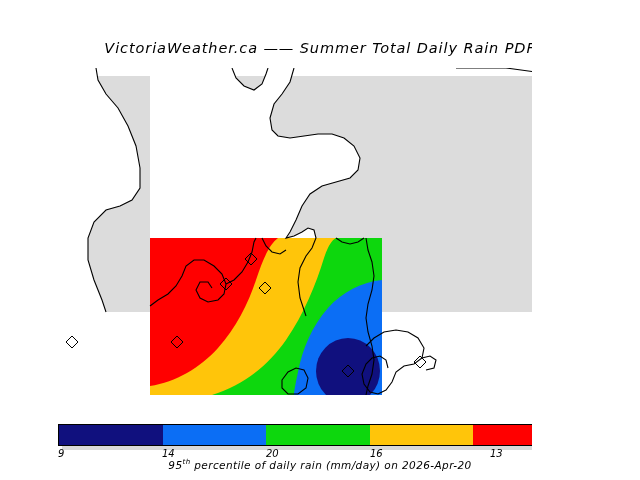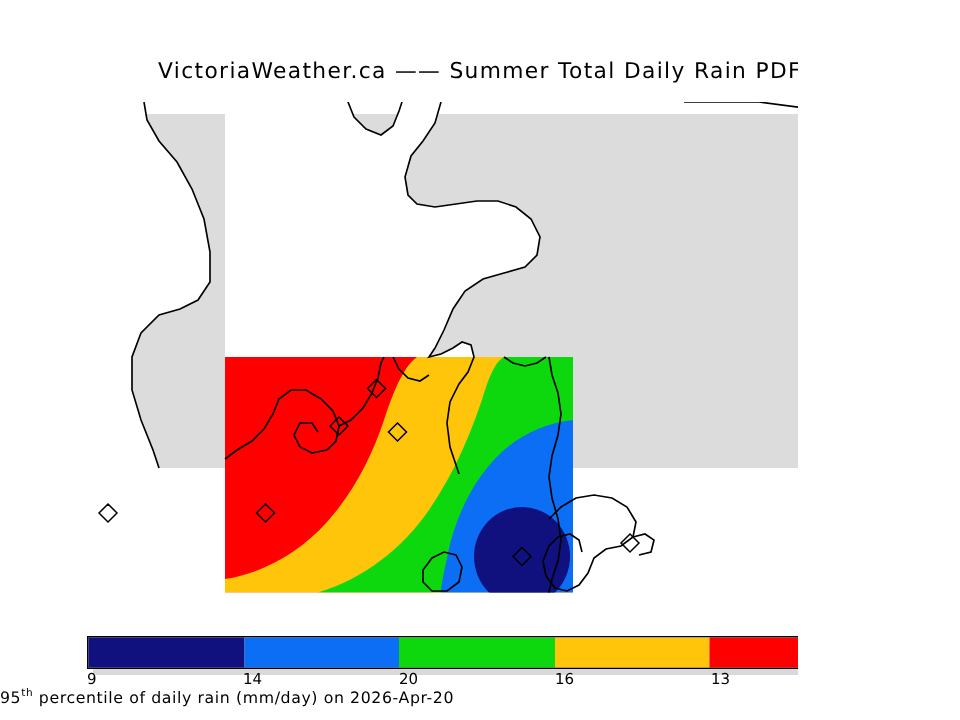--- a/index.html
+++ b/index.html
@@ -7,20 +7,21 @@
     padding: 0;
     background: #ffffff;
   }
   #page {
     position: relative;
     width: 532px;
     height: 480px;
     background: #ffffff;
     overflow: hidden;
     font-family: "DejaVu Sans", sans-serif;
+    font-style: italic;
   }
 
   
   #title {
     position: absolute;
     left: 0;
     top: 40px;
     width: 640px;
     text-align: center;
     font-family: "DejaVu Sans", sans-serif;
@@ -88,21 +89,21 @@
     font-size: 10px;
     color: #000000;
     white-space: nowrap;
   }
 
   #cb-caption {
     position: absolute;
     left: 0;
     top: 458px;
     width: 640px;
-    text-align: left;
+    text-align: center;
     font-family: "DejaVu Sans", sans-serif;
     font-size: 10.5px;
     letter-spacing: 0.4px;
     color: #000000;
     white-space: nowrap;
   }
   #cb-caption sup {
     font-size: 7px;
     vertical-align: super;
   }
@@ -239,21 +240,21 @@
       <div class="cb-band" style="background: rgb(255, 197, 10);"></div>
       <div class="cb-band" style="background: rgb(255, 0, 0);"></div>
     </div>
   </div>
 
   <div id="cb-ticks">
     <span class="cb-tick" style="left:0px">9</span>
     <span class="cb-tick" style="left:104px">14</span>
     <span class="cb-tick" style="left:208px">20</span>
     <span class="cb-tick" style="left:312px">16</span>
-    <span class="cb-tick" style="left:416px">13</span>
+    <span class="cb-tick" style="left:432px">13</span>
     <span class="cb-tick" style="left:516px">16</span>
   </div>
 
   <div id="cb-caption">
     <span>95</span><sup>th</sup><span> percentile of daily rain (mm/day) on 2026-Apr-20</span>
   </div>
 
 </div>
 
 </body></html>

